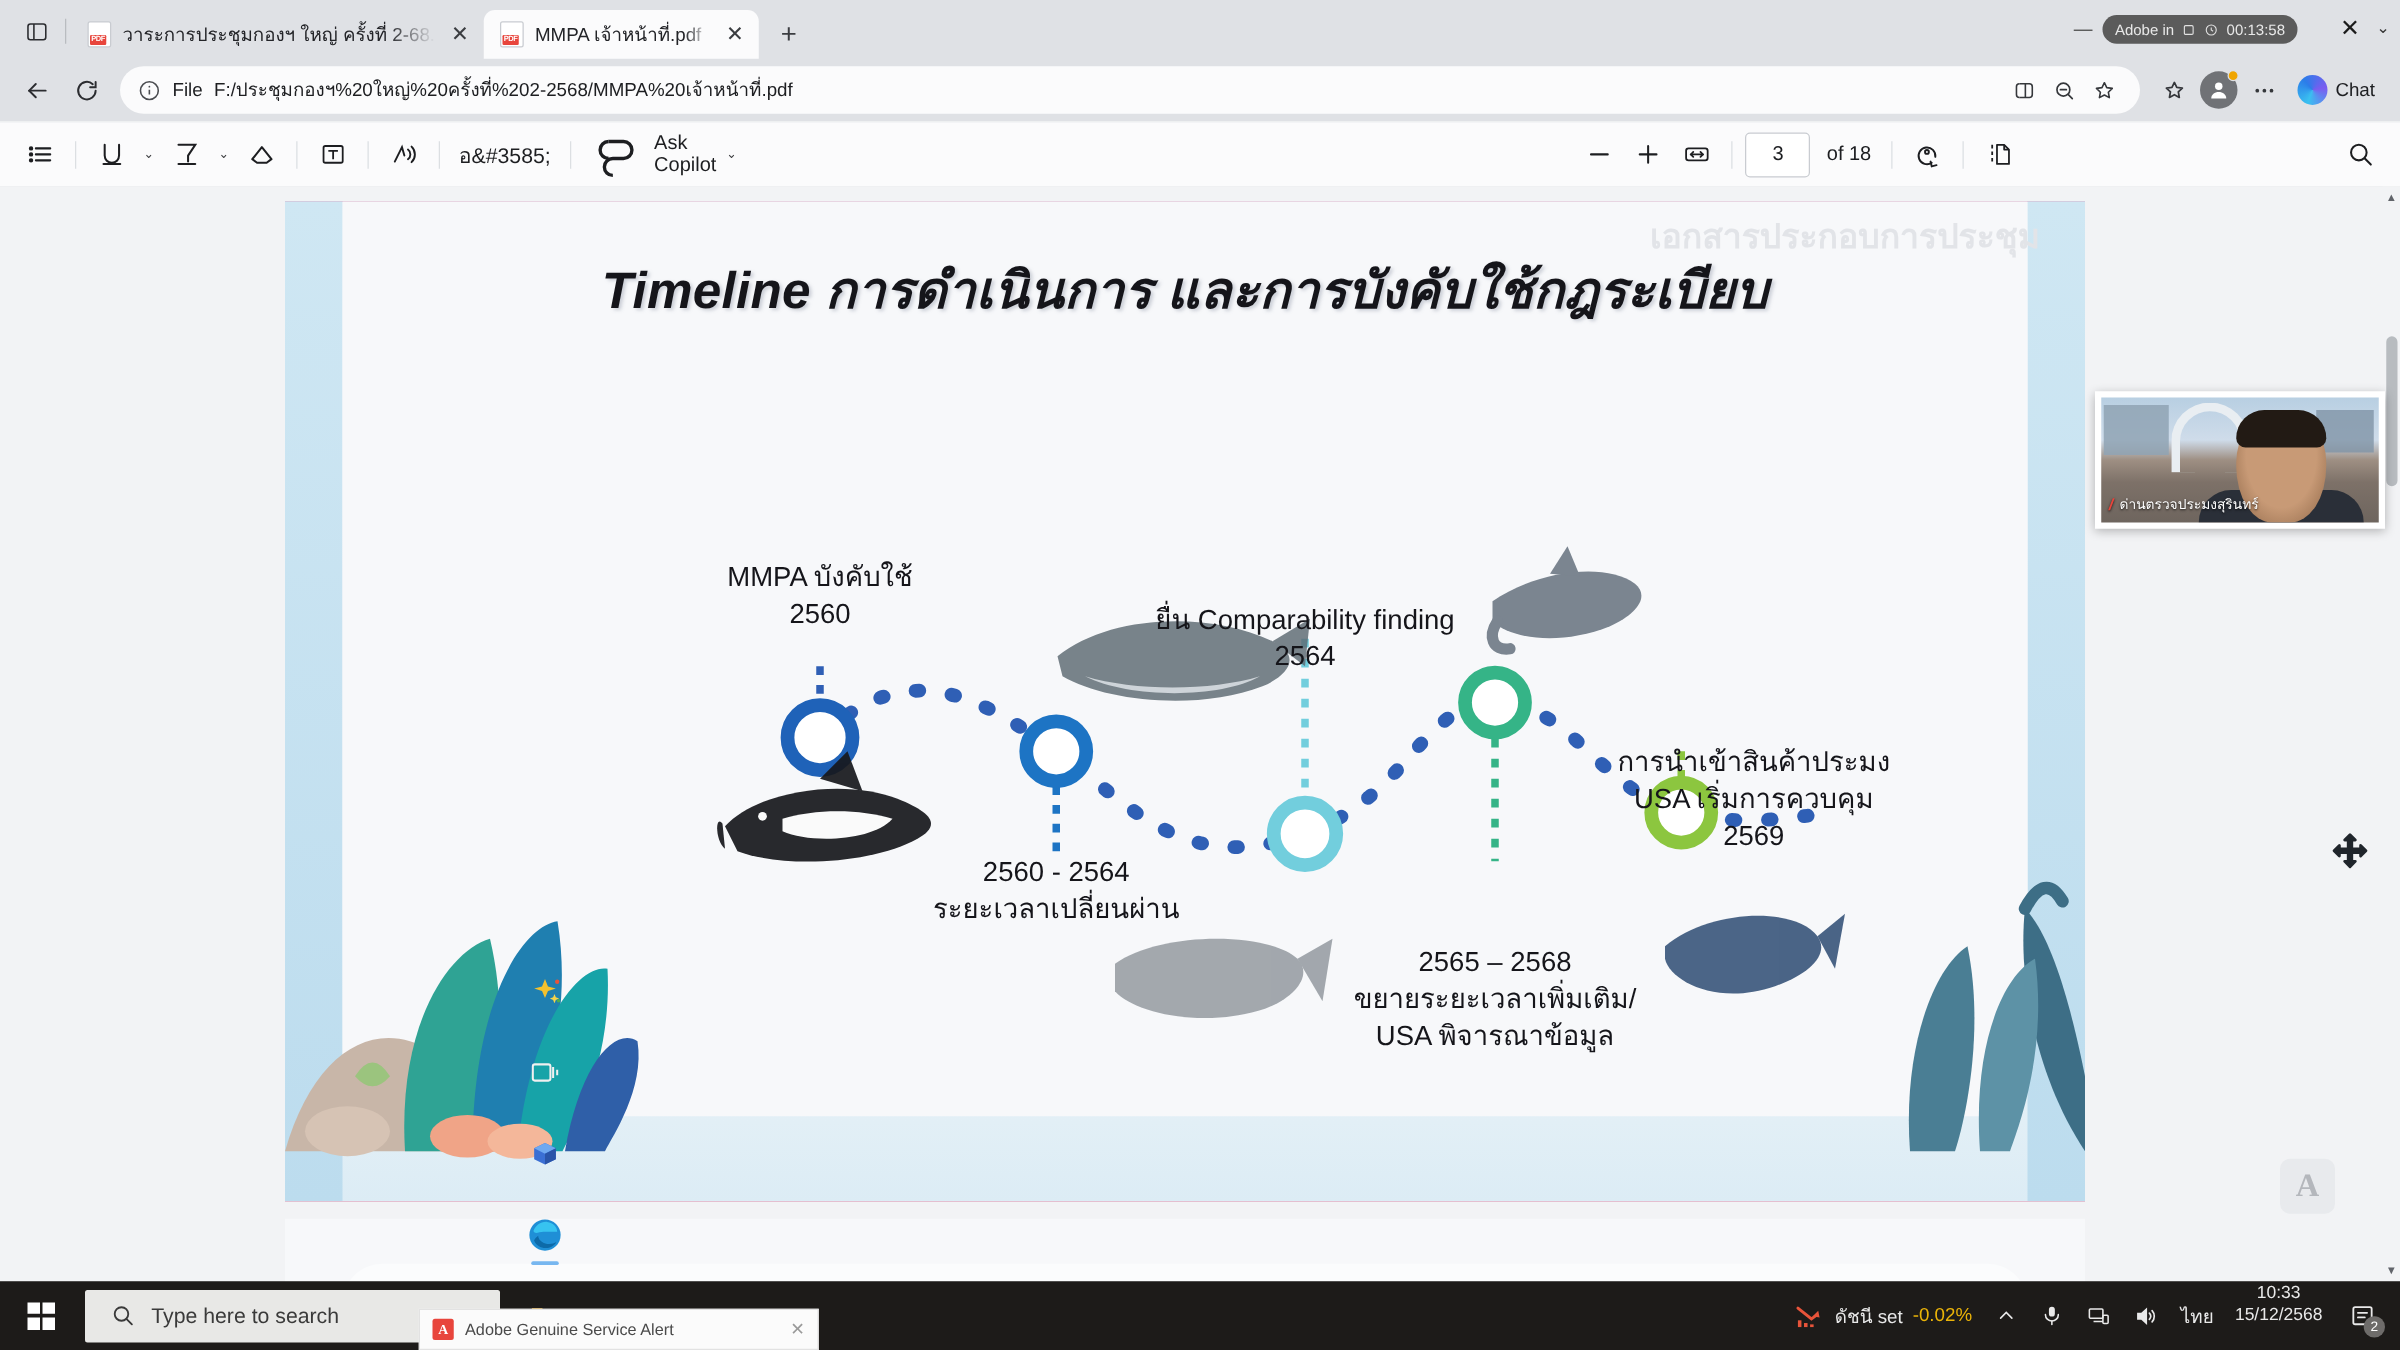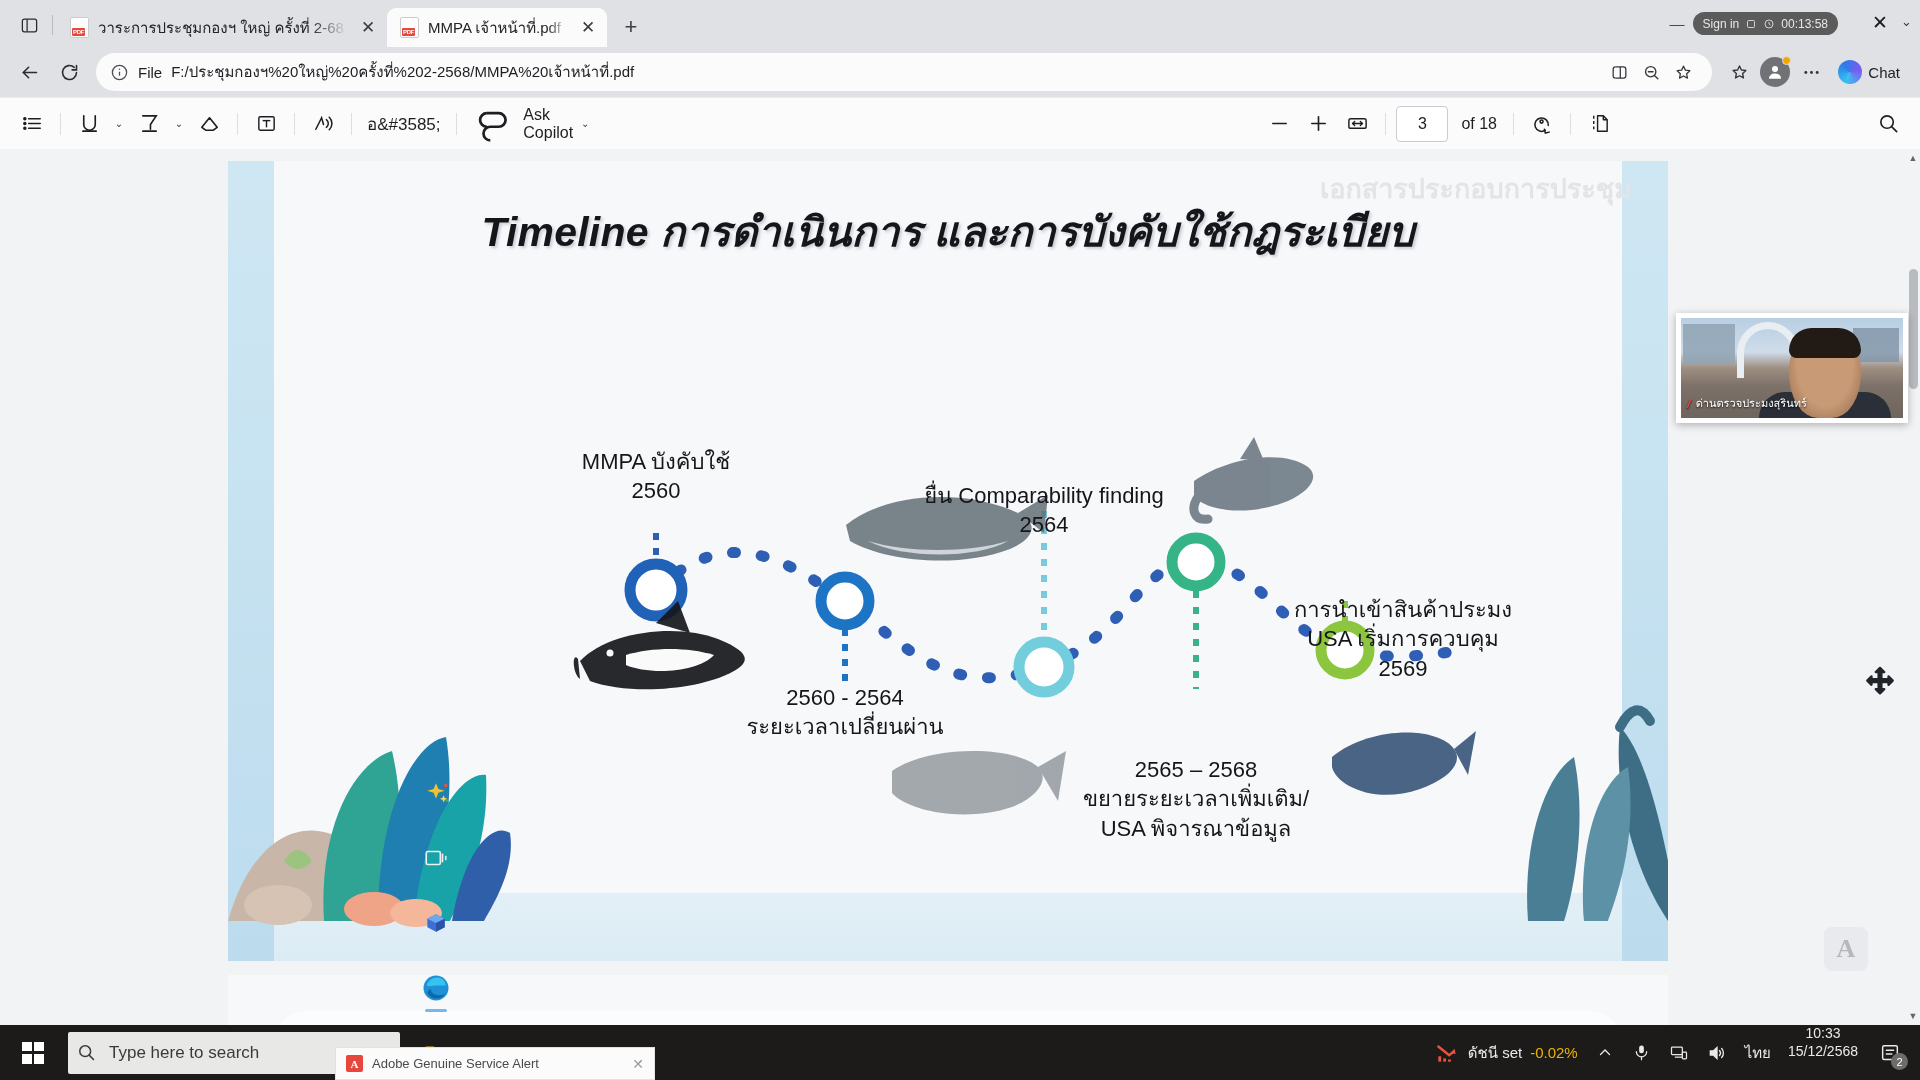--- a/index.html
+++ b/index.html
@@ -137,21 +137,21 @@
   .wc-name { position: absolute; left: 6px; bottom: 6px; display: flex; align-items: center; gap: 5px;
              font-size: 11px; color: #fff; text-shadow: 0 1px 2px rgba(0,0,0,.85); }
   .wc-logo { color: #e8453c; font-weight: bold; font-style: italic; font-size: 13px; }
 
   
   .taskbar { position: absolute; left: 0; bottom: 0; width: 1920px; height: 55px; background: #1d1b19; display: flex; align-items: center; }
   .start { width: 66px; height: 55px; display: flex; align-items: center; justify-content: center; }
   .start-logo { width: 22px; height: 22px; display: grid; grid-template-columns: 1fr 1fr; grid-template-rows: 1fr 1fr; gap: 2.5px; }
   .start-logo i { background: #fff; display: block; }
   .search-pill { width: 332px; height: 42px; background: #e8e8e6; border-radius: 2px; display: flex;
-                 align-items: center; gap: 12px; padding: 0 8px; margin-left: 2px; position: relative; }
+                 align-items: center; gap: 12px; padding: 0 20px; margin-left: 2px; position: relative; }
   .search-pill .sp-txt { font-size: 17px; color: #3a3a3a; }
   .task-icons { display: flex; align-items: flex-start; gap: 10px; margin-left: 12px; flex-direction: column; }
   .tsk { width: 48px; height: 55px; display: flex; align-items: center; justify-content: center; position: relative; }
   .tsk.active::after { content: ""; position: absolute; bottom: 3px; left: 50%; transform: translateX(-50%);
                        width: 22px; height: 3px; border-radius: 2px; background: #77b7f0; }
   .tray { margin-left: auto; display: flex; gap: 0; padding-right: 10px; color: #e9e9e9; }
   .tray-item { padding: 0 9px; display: flex; align-items: center; gap: 8px; height: 55px; font-size: 15px; }
   .set-val { color: #eab308; }
   .clock { text-align: center; line-height: 1.25; font-size: 14px; padding: 0 12px 0 8px; }
   .notif { width: 40px; height: 55px; display: flex; align-items: center; justify-content: center; position: relative; }
@@ -189,21 +189,21 @@
     <div class="tab active">
       <span class="pdf-ico"></span>
       <span class="tab-title">MMPA เจ้าหน้าที่.pdf</span>
       <span class="tab-close">✕</span>
     </div>
 
     <div class="tab-new">+</div>
 
     <div class="win-pill">
       <span class="mic-dash">—</span>
-      <span>Sign in</span>
+      <span>Adobe in</span>
       <svg viewBox="0 0 24 24" fill="none" stroke="#e0e0e0" stroke-width="1.8">
         <rect x="5" y="5" width="14" height="14" rx="2"></rect>
       </svg>
       <svg viewBox="0 0 24 24" fill="none" stroke="#e0e0e0" stroke-width="1.8">
         <circle cx="12" cy="12" r="8"></circle>
           <path d="M12 8v4l3 2"></path>
       </svg>
       <span>00:13:58</span>
     </div>
     <div class="win-x">✕</div>

